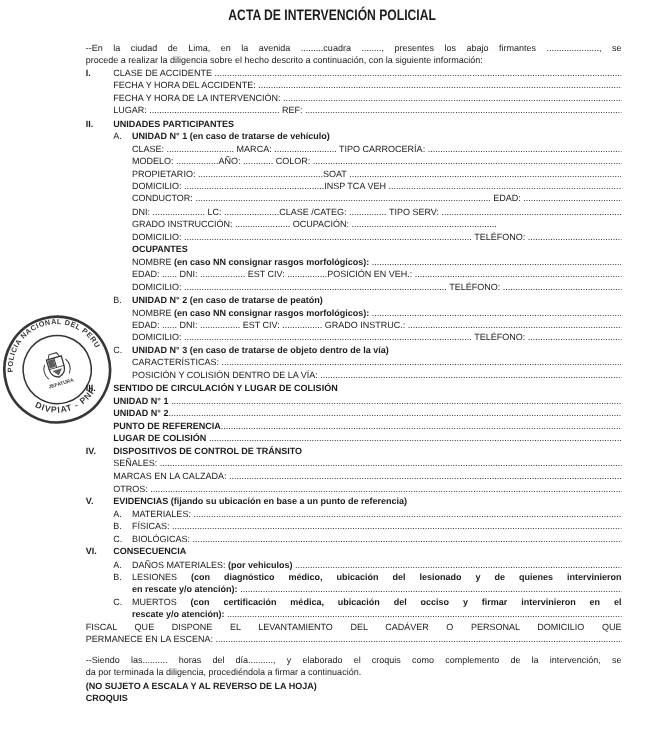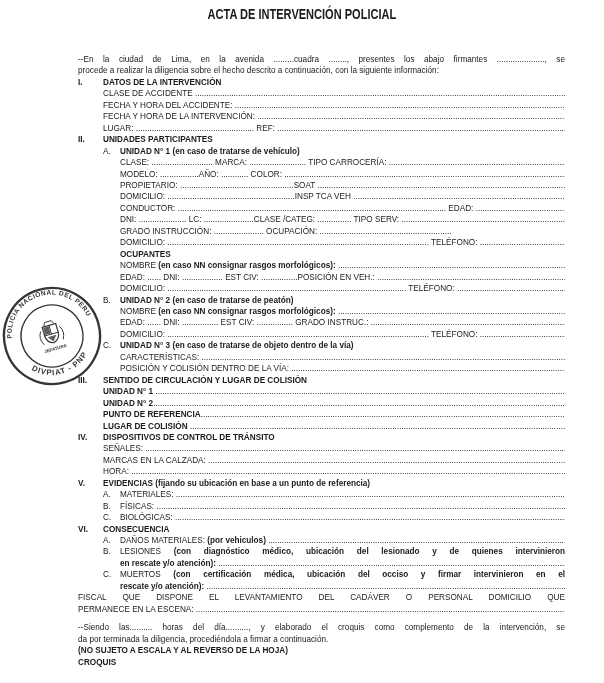--- a/index.html
+++ b/index.html
@@ -1,21 +1,21 @@
 <!DOCTYPE html>
 <html><head>
 <meta charset="utf-8">
 <style>
   html,body{margin:0;padding:0;background:#ffffff;}
   .page{position:relative;width:604px;height:683px;background:#fff;
         font-family:"Liberation Sans","DejaVu Sans",sans-serif;color:#1b1b1b;overflow:hidden;}
   .title-wrap{position:absolute;top:5px;left:0;width:604px;text-align:center;}
   .title{display:inline-block;font-size:13.8px;font-weight:bold;transform:scaleX(0.8);
          transform-origin:center;white-space:nowrap;}
-  .doc{position:absolute;left:78px;top:54px;width:487px;font-size:8.2px;line-height:11.45px;}
+  .doc{position:absolute;left:78px;top:38px;width:487px;font-size:8.2px;line-height:11.45px;}
   .row{white-space:nowrap;overflow:hidden;}
   .row.jl{white-space:normal;overflow:visible;text-align:justify;text-align-last:justify;}
   .gap{margin-top:7px;}
   .ind1{padding-left:17px;}
   .letter{display:inline-block;width:17px;margin-left:-17px;}
   .b{font-weight:bold;}
   .sec{display:flex;}
   .num{flex:0 0 25px;font-weight:bold;}
   .sec-content{flex:1;min-width:0;}
   .sec-title{font-weight:bold;white-space:nowrap;overflow:hidden;}
@@ -32,21 +32,20 @@
 
   <div class="doc">
     <div>
         <div class="row jl"><span>--En la ciudad de Lima, en la avenida </span><span>.........</span><span>cuadra </span><span>........</span><span>, presentes los abajo firmantes </span><span>.....................</span><span>, se</span></div>
         <div class="row"><span>procede a realizar la diligencia sobre el hecho descrito a continuación, con la siguiente información:</span></div>
       </div>
     <div>
         <div class="sec">
           <div class="num">I.</div>
           <div class="sec-content">
-            <div class="sec-title">DATOS DE LA INTERVENCIÓN</div>
             <div class="row"><span>CLASE DE ACCIDENTE </span><span>............................................................................................................................................................................................................................</span></div>
             <div class="row"><span>FECHA Y HORA DEL ACCIDENTE: </span><span>............................................................................................................................................................................................................................</span></div>
             <div class="row"><span>FECHA Y HORA DE LA INTERVENCIÓN: </span><span>............................................................................................................................................................................................................................</span></div>
             <div class="row"><span>LUGAR: </span><span>....................................................</span><span> REF: </span><span>............................................................................................................................................................................................................................</span></div>
           </div>
         </div>
         <div class="sec">
           <div class="num">II.</div>
           <div class="sec-content">
             <div class="sec-title">UNIDADES PARTICIPANTES</div>
@@ -81,21 +80,21 @@
             <div class="row"><span class="b">PUNTO DE REFERENCIA</span><span>............................................................................................................................................................................................................................</span></div>
             <div class="row"><span class="b">LUGAR DE COLISIÓN </span><span>............................................................................................................................................................................................................................</span></div>
           </div>
         </div>
         <div class="sec">
           <div class="num">IV.</div>
           <div class="sec-content">
             <div class="sec-title">DISPOSITIVOS DE CONTROL DE TRÁNSITO</div>
             <div class="row"><span>SEÑALES: </span><span>............................................................................................................................................................................................................................</span></div>
             <div class="row"><span>MARCAS EN LA CALZADA: </span><span>............................................................................................................................................................................................................................</span></div>
-            <div class="row"><span>HORA: </span><span>............................................................................................................................................................................................................................</span></div>
+            <div class="row"><span>OTROS: </span><span>............................................................................................................................................................................................................................</span></div>
           </div>
         </div>
         <div class="sec">
           <div class="num">V.</div>
           <div class="sec-content">
             <div class="sec-title">EVIDENCIAS (fijando su ubicación en base a un punto de referencia)</div>
             <div class="row ind1"><span class="letter">A.</span><span>MATERIALES: </span><span>............................................................................................................................................................................................................................</span></div>
             <div class="row ind1"><span class="letter">B.</span><span>FÍSICAS: </span><span>............................................................................................................................................................................................................................</span></div>
             <div class="row ind1"><span class="letter">C.</span><span>BIOLÓGICAS: </span><span>............................................................................................................................................................................................................................</span></div>
           </div>

